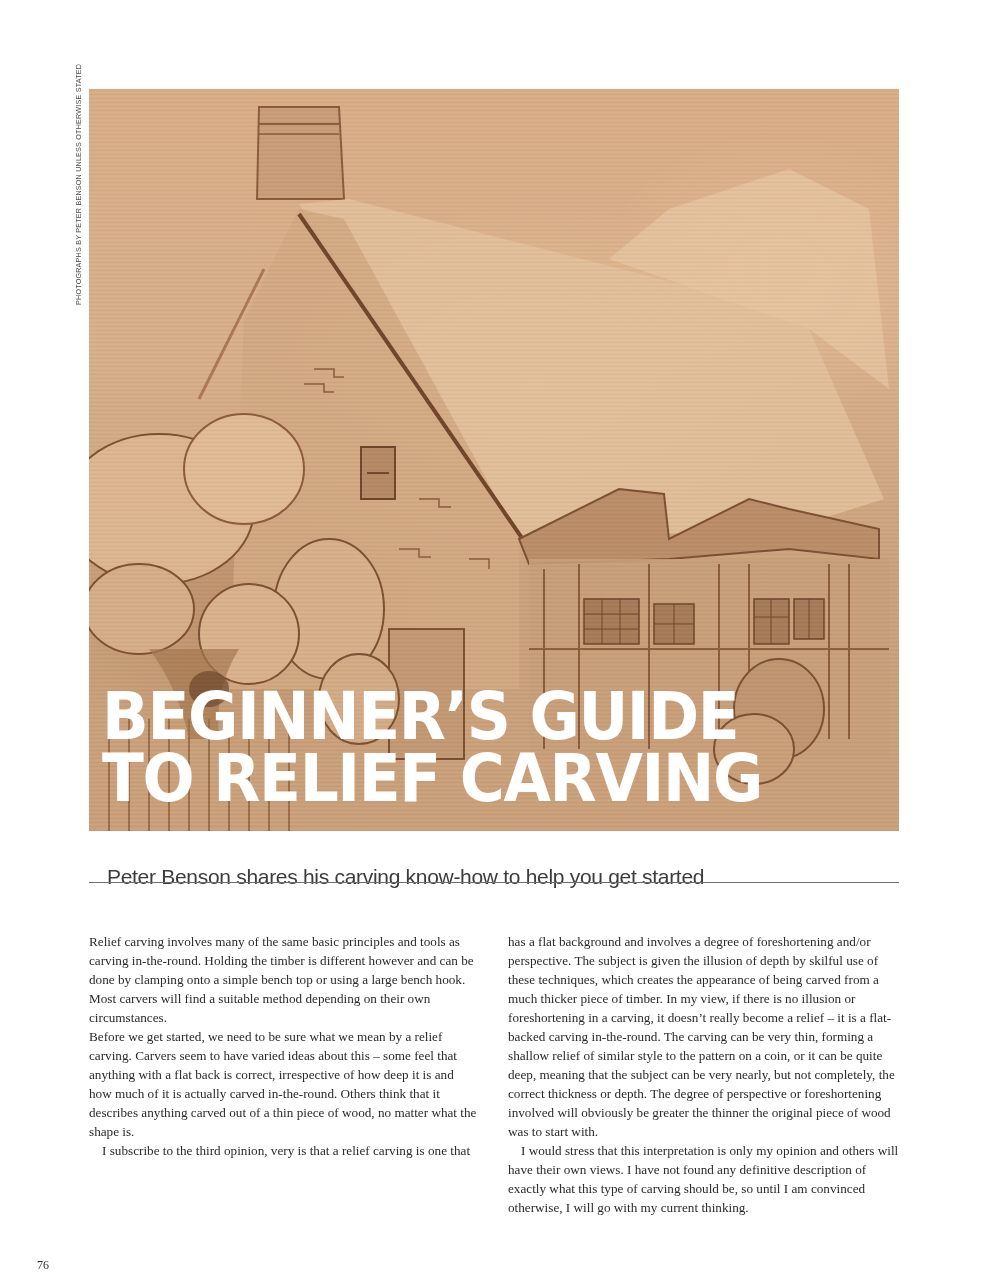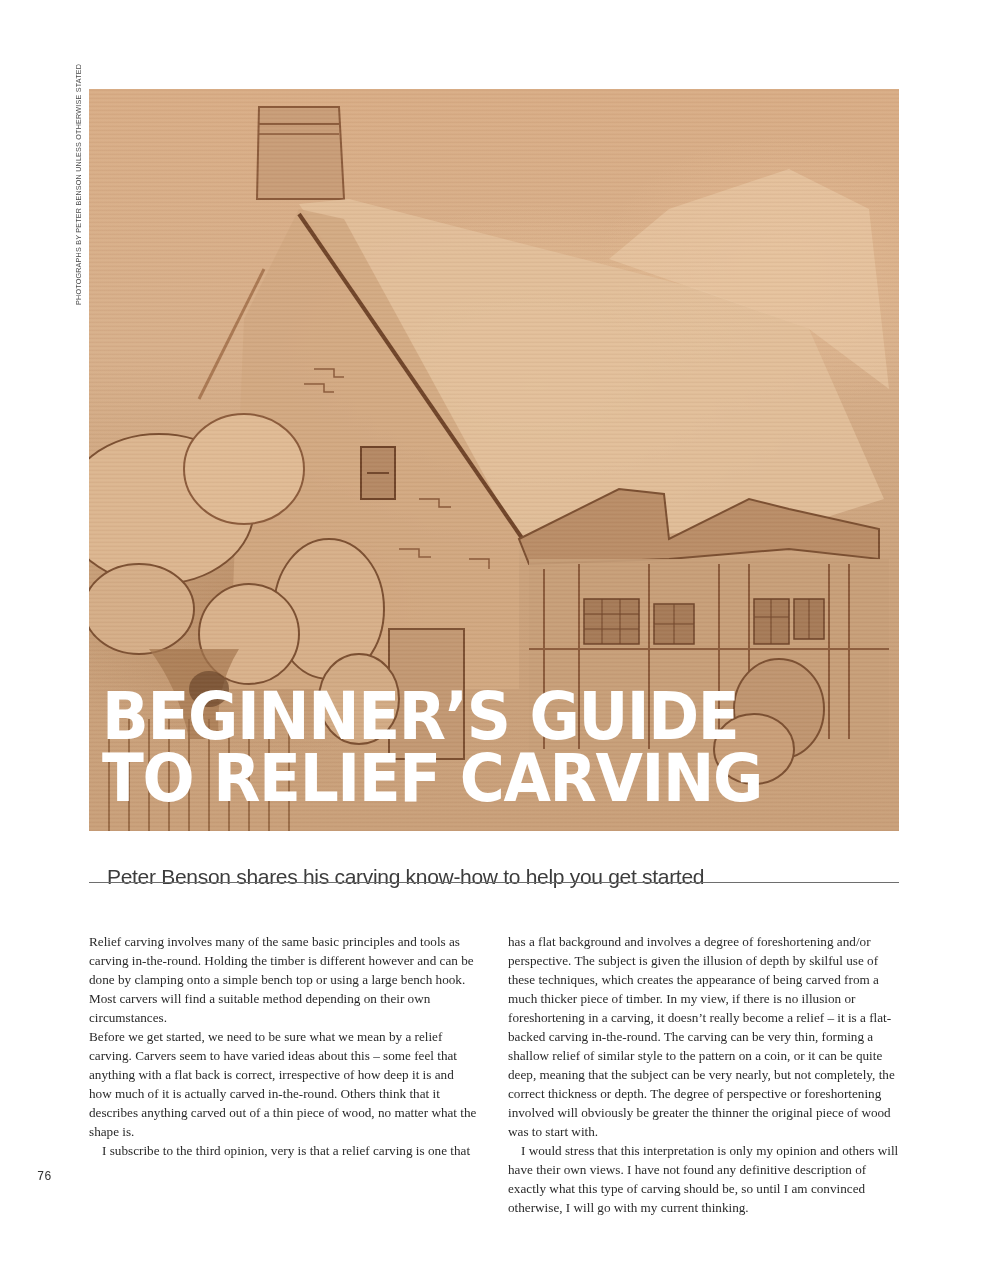--- a/index.html
+++ b/index.html
@@ -55,22 +55,22 @@
     .col.right { left: 508px; width: 392px; }
     .col p { margin: 0; }
     .col p.indent { text-indent: 13px; }
     .col h2 {
       font-family: "DejaVu Sans", sans-serif; font-weight: bold;
       font-size: 20px; line-height: 24px; color: #1e1e1e;
       margin: 14px 0 2px 0; letter-spacing: -0.3px;
     }
 
     .folio {
-      position: absolute; left: 37px; top: 1170px;
-      font-family: Liberation Mono, monospace; font-size: 12px; color: #333333;
+      position: absolute; left: 37px; top: 1258px;
+      font-family: Liberation Serif, serif; font-size: 12px; color: #333333;
     }
   </style>
 </head>
 <body>
 
 <div class="credit">PHOTOGRAPHS BY PETER BENSON UNLESS OTHERWISE STATED</div>
 
 <div class="hero">
   <svg viewBox="0 0 810 742">
 

